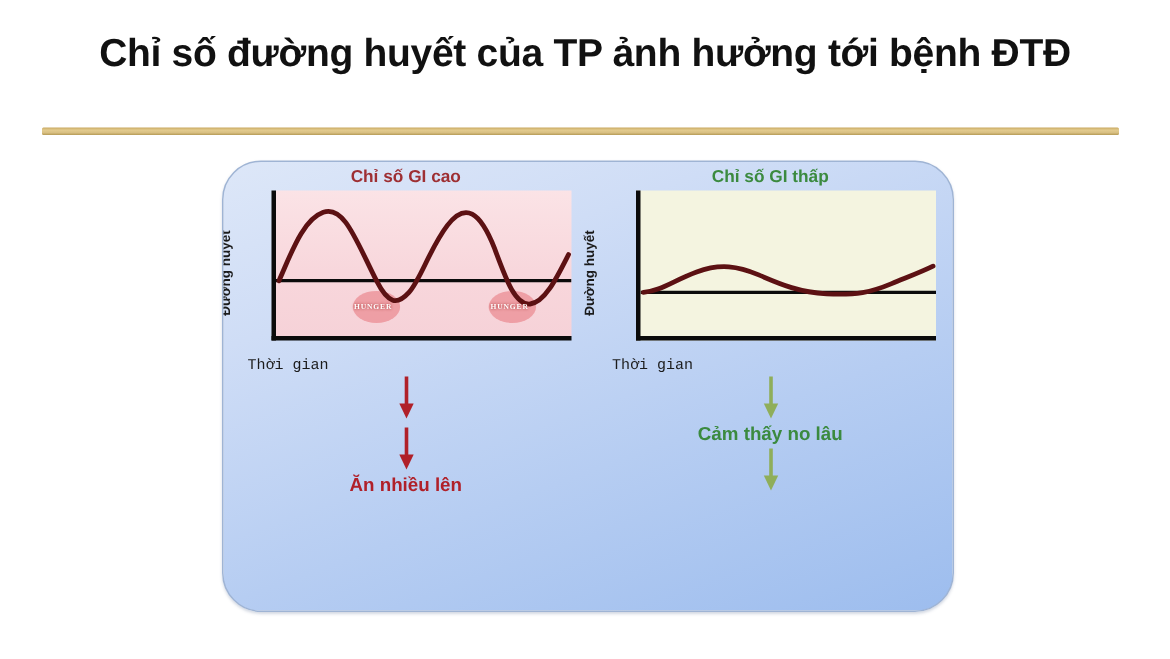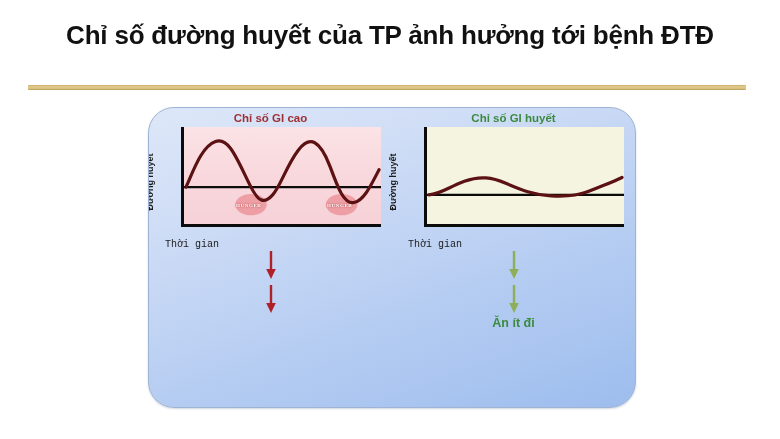--- a/index.html
+++ b/index.html
@@ -196,49 +196,50 @@
           <line x1="7" y1="1" x2="7" y2="20" stroke="#b02029" stroke-width="2.4"></line>
           <polygon points="7,29 2.2,19 11.8,19" fill="#b02029"></polygon>
         </svg>
       </div>
       <div class="arrow">
         <svg width="14" height="30" viewBox="0 0 14 30">
           <line x1="7" y1="1" x2="7" y2="20" stroke="#b02029" stroke-width="2.4"></line>
           <polygon points="7,29 2.2,19 11.8,19" fill="#b02029"></polygon>
         </svg>
       </div>
+      <div class="flow-step">Ăn nhiều lên</div>
     </div>
   </div>
 
   <div class="col col-right">
 
-    <div class="chart-title lo">Chỉ số GI huyết</div>
+    <div class="chart-title lo">Chỉ số GI thấp</div>
 
     <div class="chart-wrap">
       <div class="ylabel">Đường huyết</div>
       <div class="plot lo">
         <svg width="197" height="97" viewBox="0 0 200 100" preserveAspectRatio="none">
           <line x1="0" y1="70" x2="200" y2="70" stroke="#0b0b0b" stroke-width="2.2" vector-effect="non-scaling-stroke"></line>
           <path d="M2,70 C14,69 22,62 38,56 C54,50 66,52 80,58 C96,65 108,70 126,71
                    C146,72 156,70 170,64 C182,59 190,56 198,52" fill="none" stroke="#5c1113" stroke-width="3.2" vector-effect="non-scaling-stroke" stroke-linecap="round"></path>
         </svg>
       </div>
       <div class="xlabel">Thời gian</div>
     </div>
 
     <div class="flow grn">
       <div class="arrow">
         <svg width="14" height="30" viewBox="0 0 14 30">
           <line x1="7" y1="1" x2="7" y2="20" stroke="#8fae5a" stroke-width="2.4"></line>
           <polygon points="7,29 2.2,19 11.8,19" fill="#8fae5a"></polygon>
         </svg>
       </div>
+      <div class="flow-step">Cảm thấy no lâu</div>
       <div class="arrow">
         <svg width="14" height="30" viewBox="0 0 14 30">
           <line x1="7" y1="1" x2="7" y2="20" stroke="#8fae5a" stroke-width="2.4"></line>
           <polygon points="7,29 2.2,19 11.8,19" fill="#8fae5a"></polygon>
         </svg>
       </div>
-      <div class="flow-step">Ăn ít đi</div>
     </div>
   </div>
 
 </div>
 
 </body></html>

